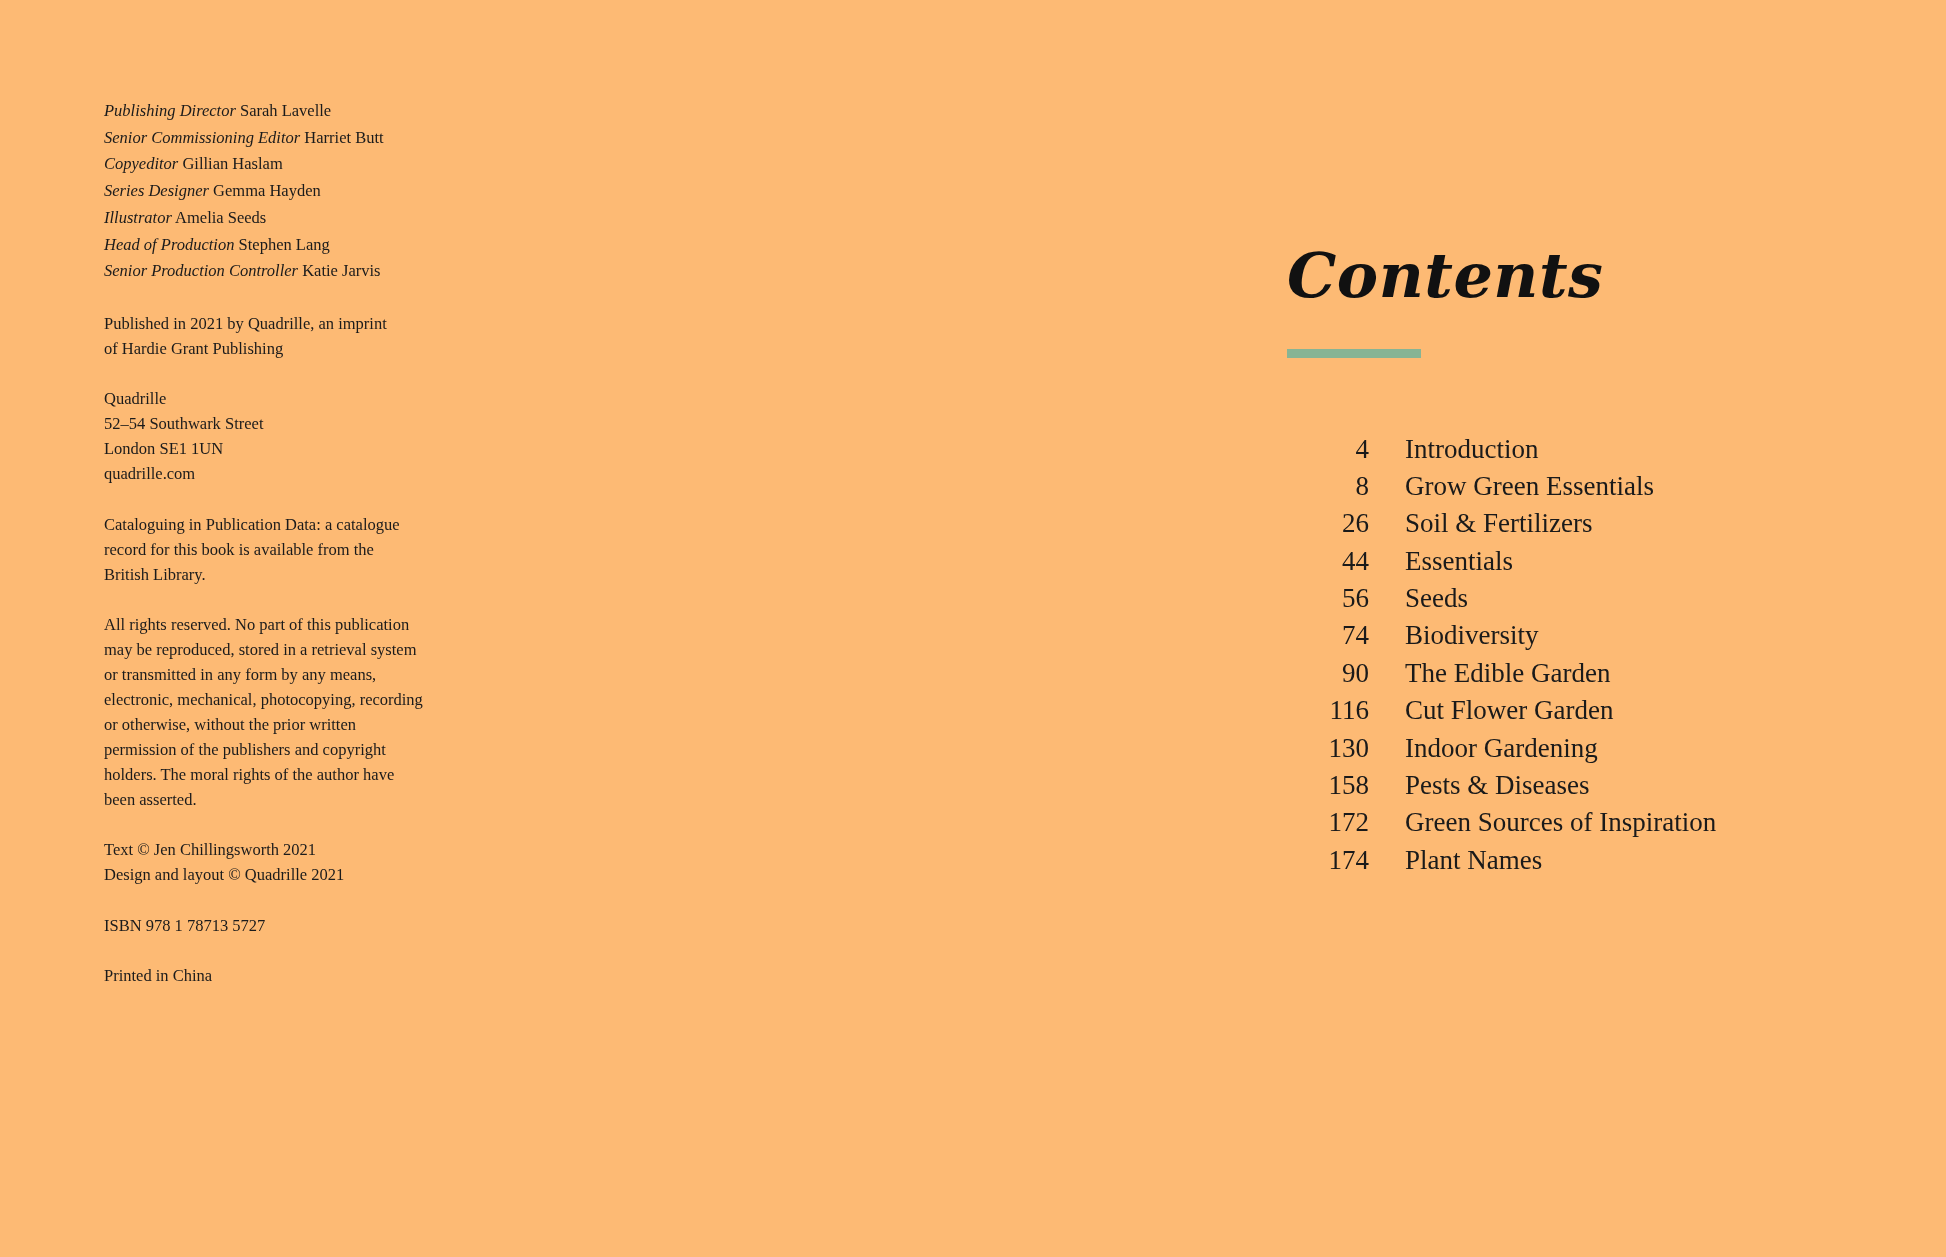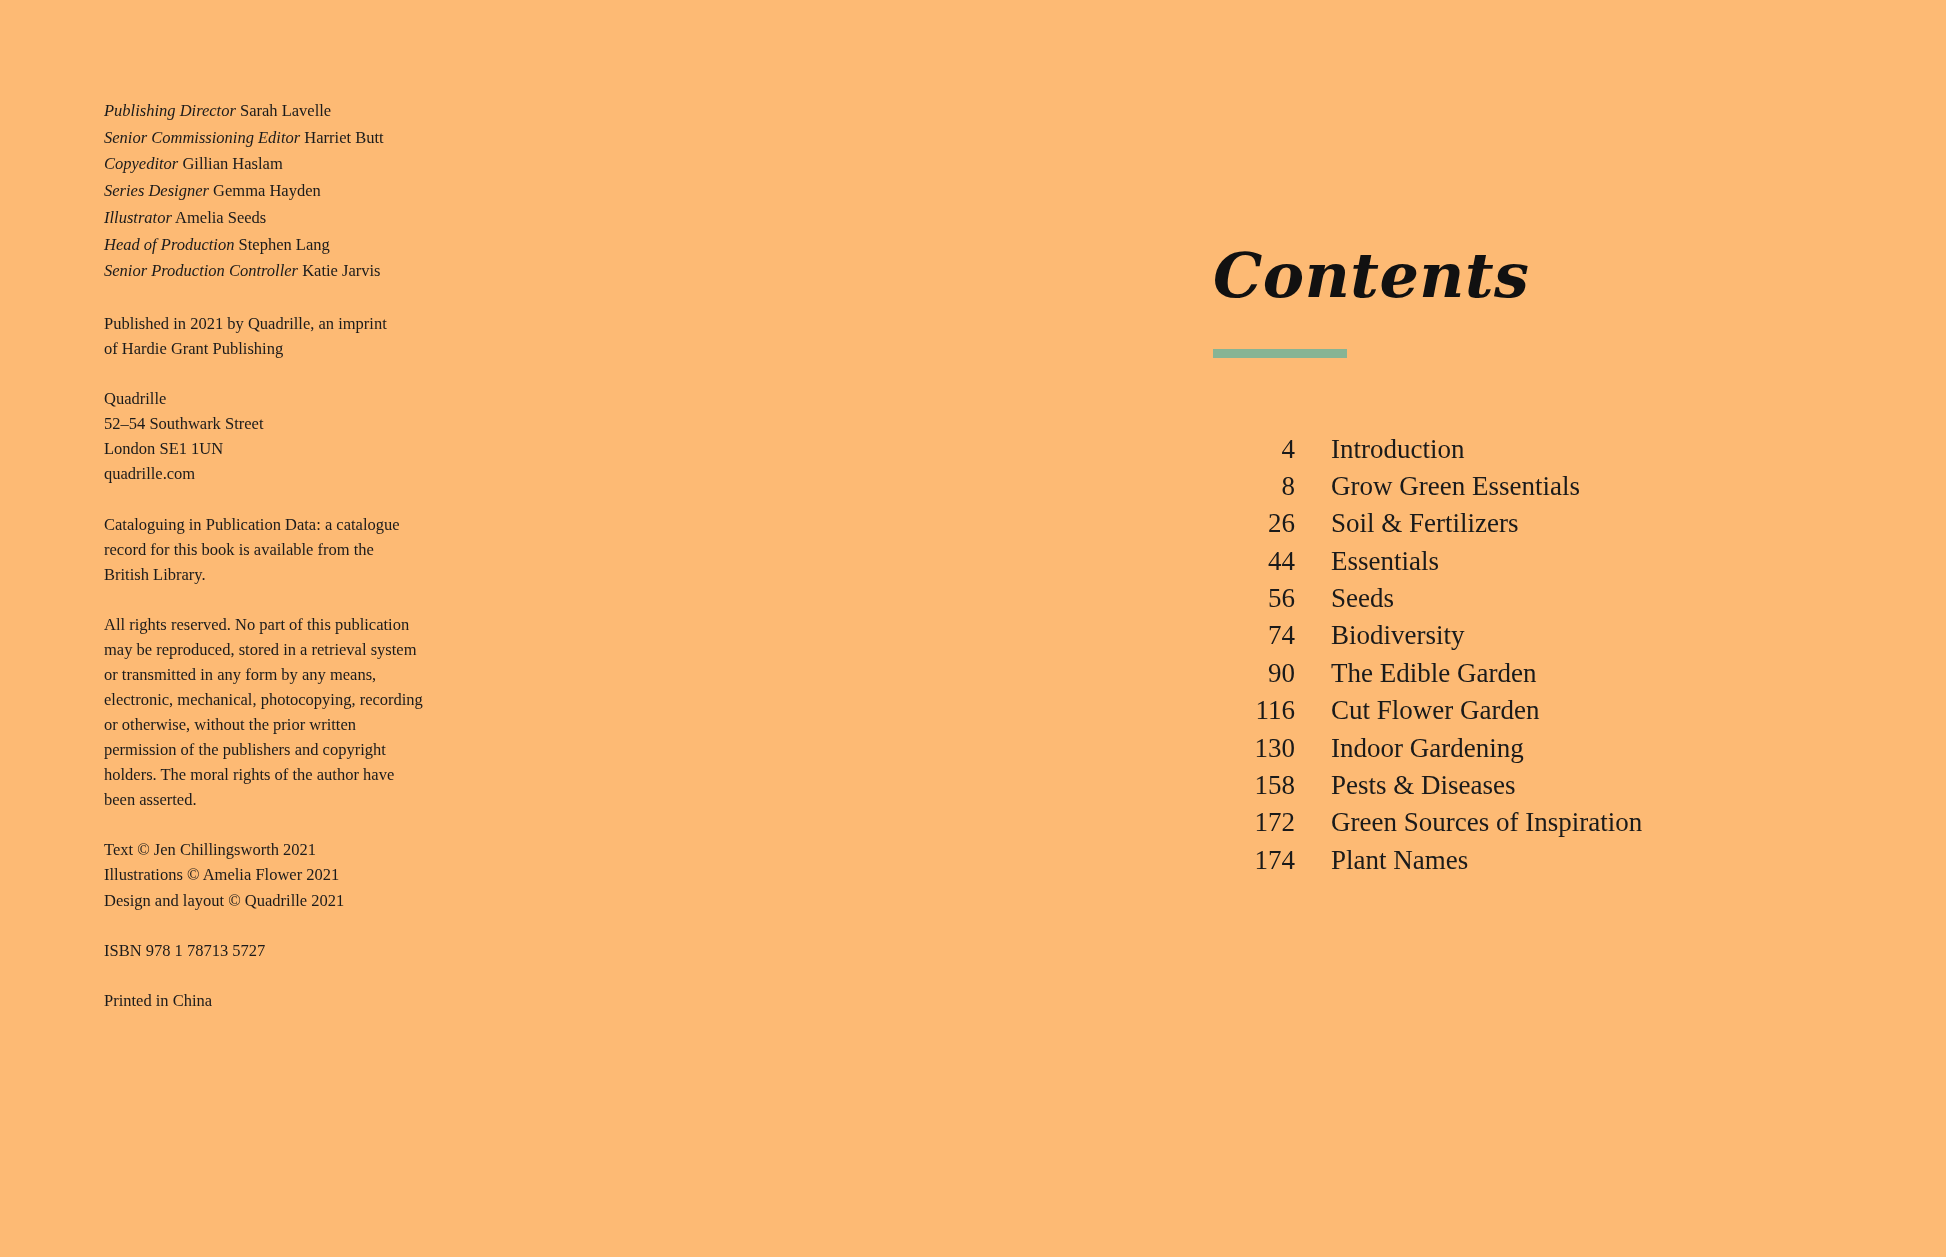--- a/index.html
+++ b/index.html
@@ -48,21 +48,21 @@
   .block p {
     margin: 0;
   }
   .block .ln {
     display: block;
   }
 
   
   .contents {
     position: absolute;
-    left: 1211px;
+    left: 1285px;
     top: 245px;
     width: 560px;
   }
   .contents-title {
     font-family: "DejaVu Serif", serif;
     font-style: italic;
     font-size: 62px;
     letter-spacing: 0.5px;
     color: #111;
     line-height: 1;
@@ -135,21 +135,20 @@
         <p class="ln">or transmitted in any form by any means,</p>
         <p class="ln">electronic, mechanical, photocopying, recording</p>
         <p class="ln">or otherwise, without the prior written</p>
         <p class="ln">permission of the publishers and copyright</p>
         <p class="ln">holders. The moral rights of the author have</p>
         <p class="ln">been asserted.</p>
       </div>
 
     <div class="block">
         <p class="ln">Text © Jen Chillingsworth 2021</p>
-        <p class="ln">Illustrations © Amelia Flower 2021</p>
         <p class="ln">Design and layout © Quadrille 2021</p>
       </div>
 
     <div class="block">
       <p class="ln">ISBN 978 1 78713 5727</p>
     </div>
 
     <div class="block">
       <p class="ln">Printed in China</p>
     </div>

